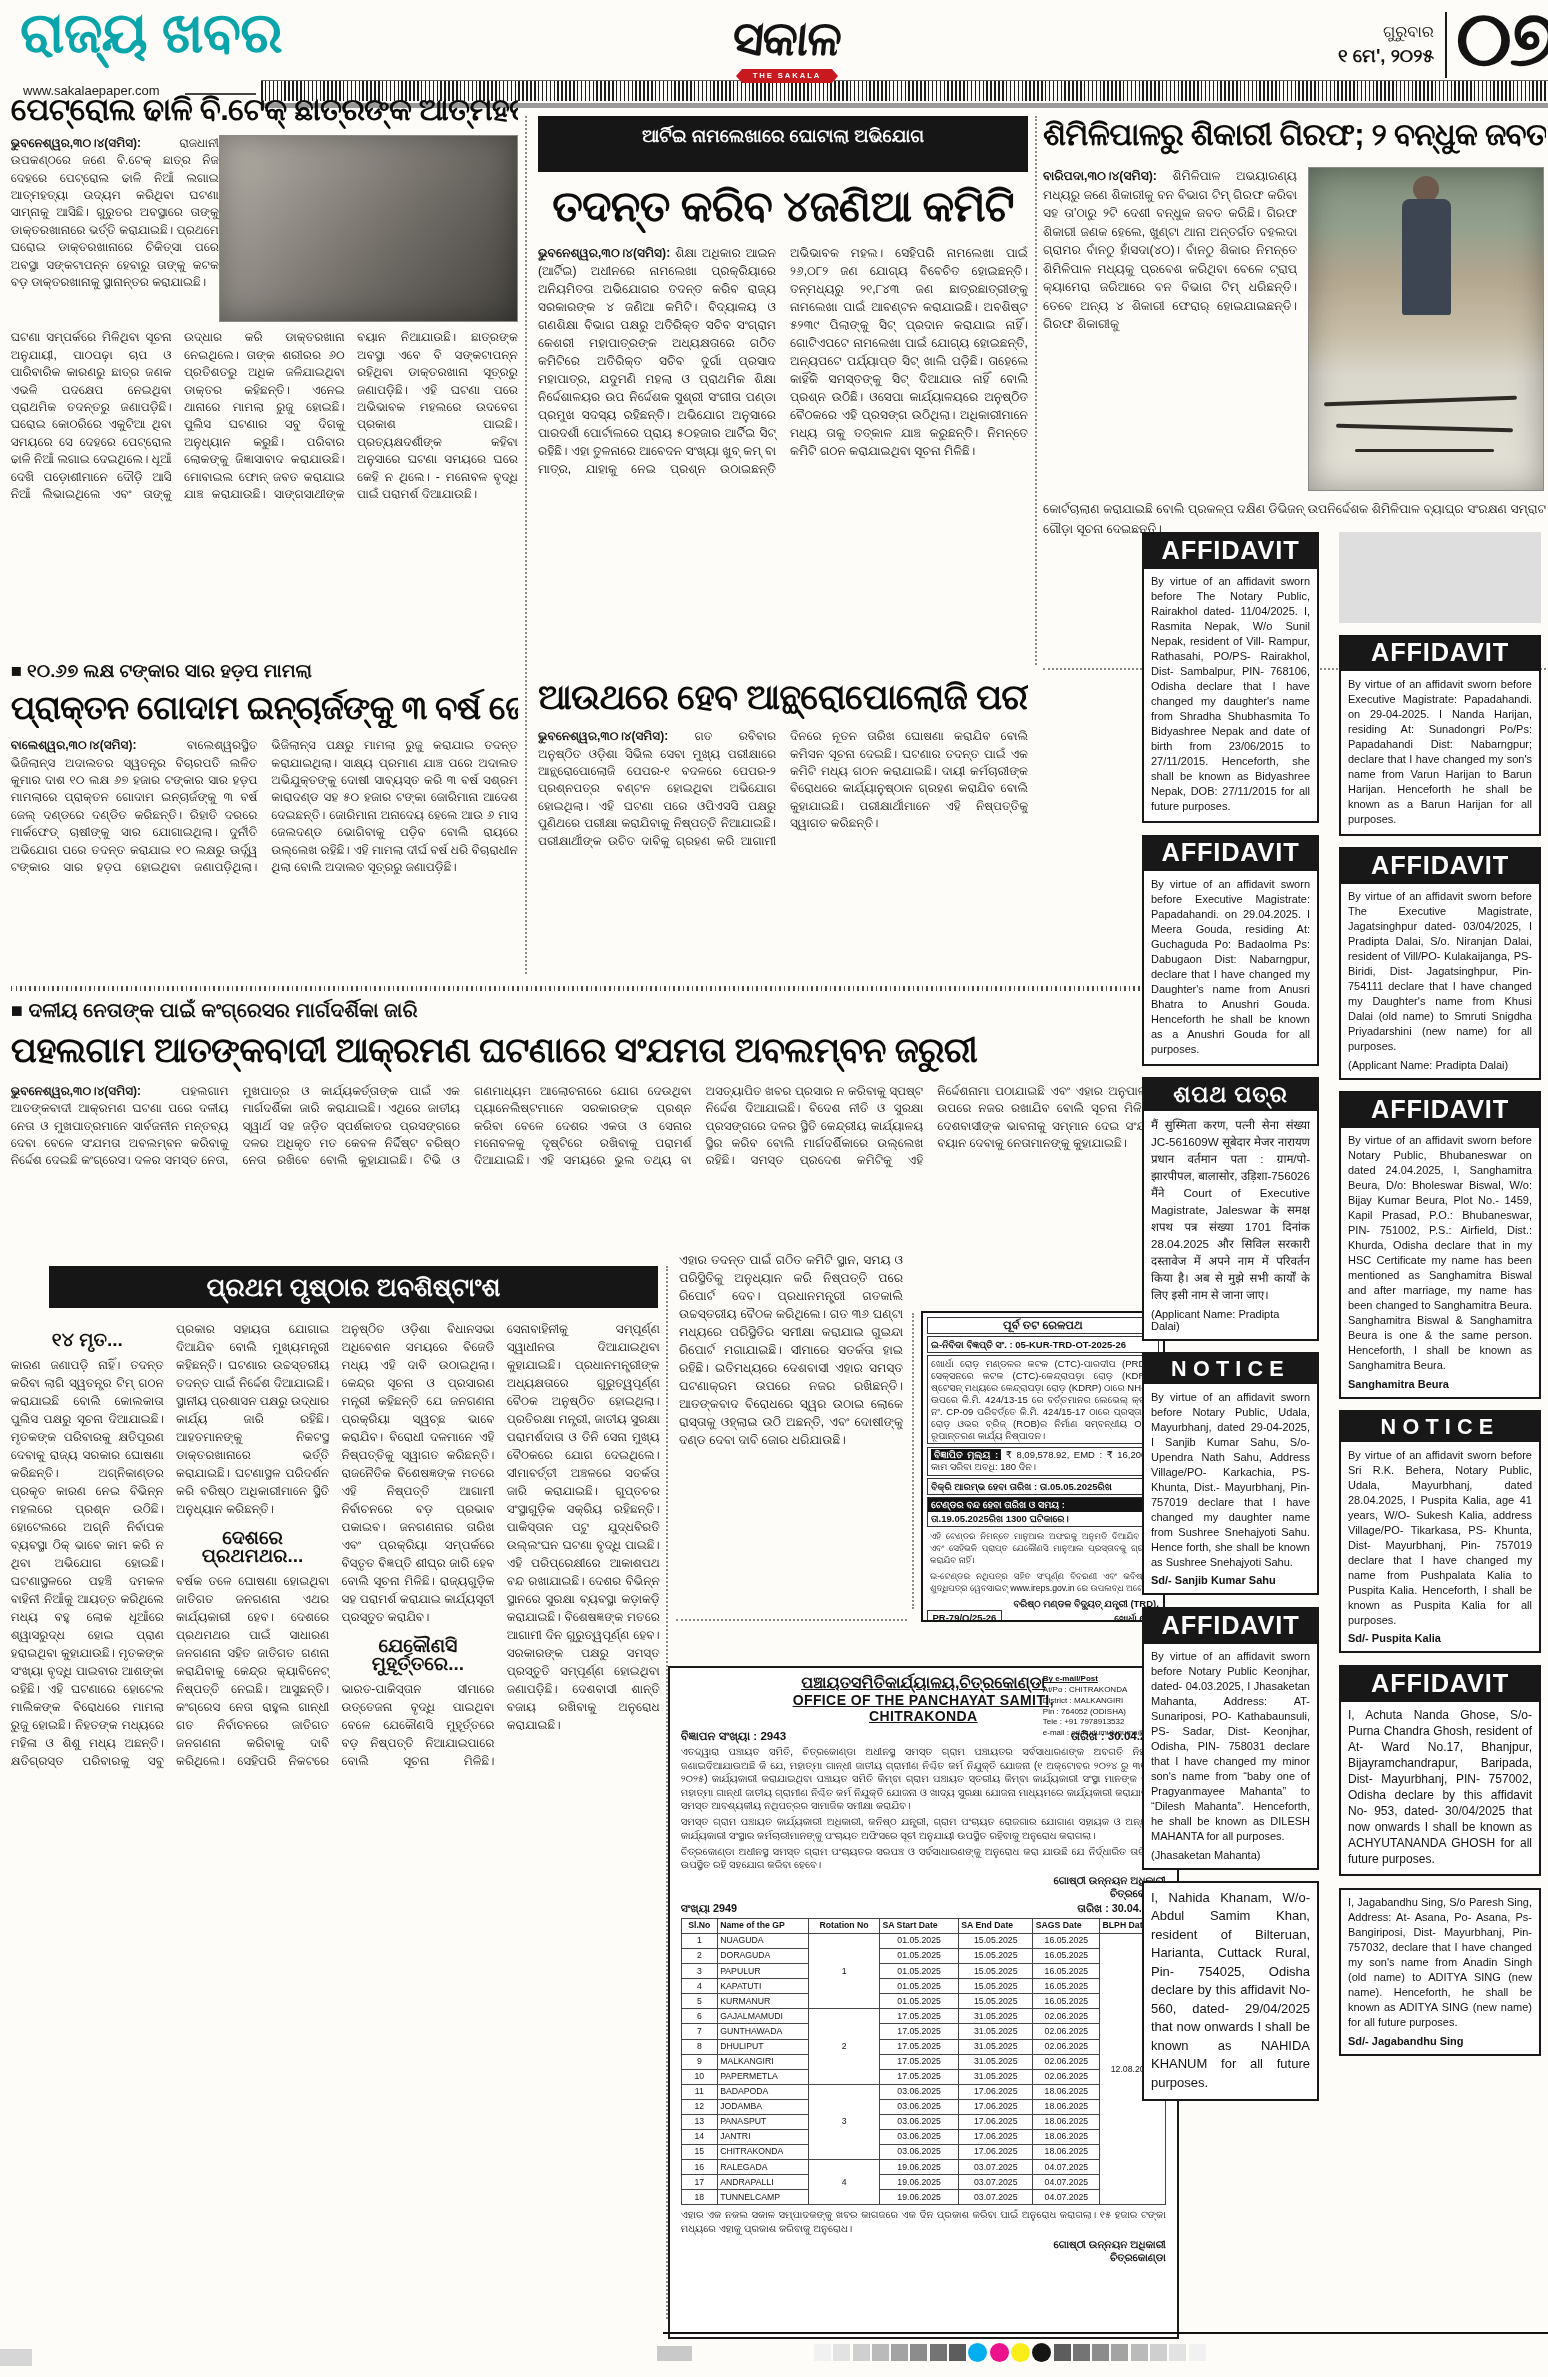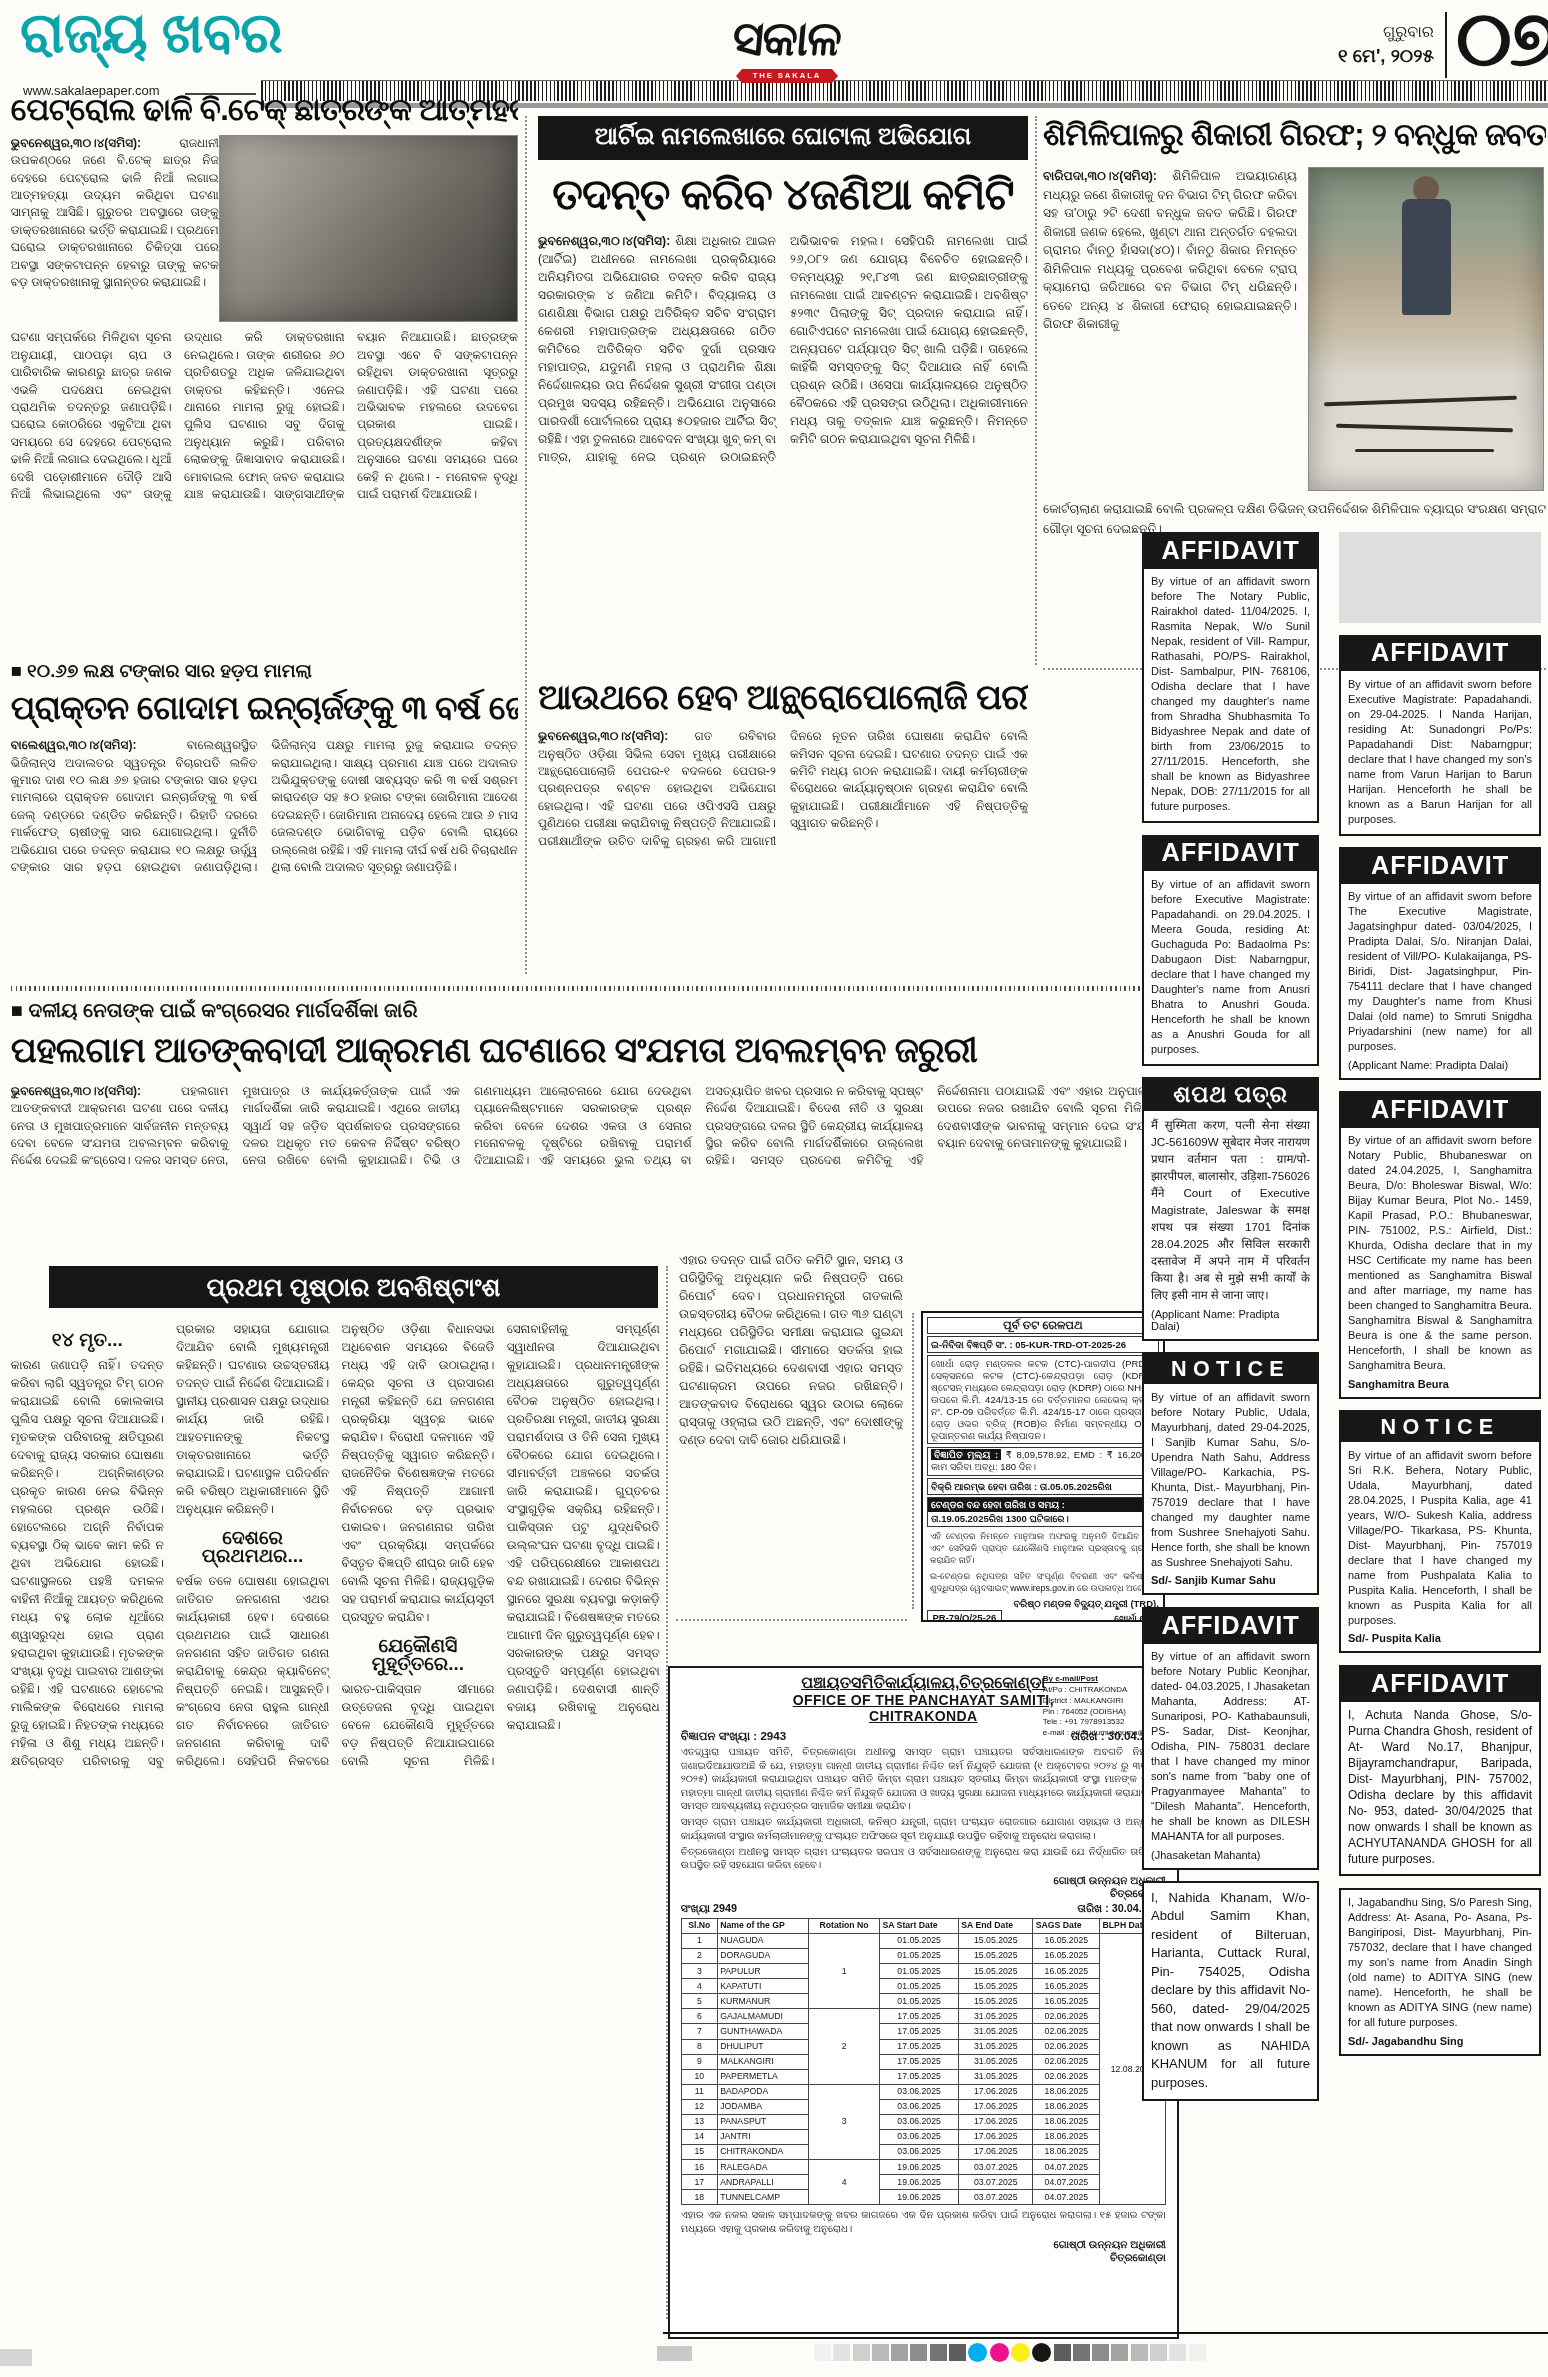--- a/index.html
+++ b/index.html
@@ -109,21 +109,21 @@
 
   <div class="abs" style="left:10.8px;top:660px;width:507px;">
     <div class="kicker">■ ୧୦.୬୭ ଲକ୍ଷ ଟଙ୍କାର ସାର ହଡ଼ପ ମାମଲା</div>
     <div class="hl" style="font-size:33px;margin-top:4.6px;">ପ୍ରାକ୍ତନ ଗୋଦାମ ଇନ୍‌ଚାର୍ଜଙ୍କୁ ୩ ବର୍ଷ ଜେଲ୍</div>
     <div class="bt c2" style="height:228px;margin-top:9.3px;"><b class="dl">ବାଲେଶ୍ୱର,୩୦।୪(ସମିସ):</b> <span>ବାଲେଶ୍ୱରସ୍ଥିତ ଭିଜିଲାନ୍ସ ଅଦାଲତର ସ୍ୱତନ୍ତ୍ର ବିଚାରପତି ଲଳିତ କୁମାର ଦାଶ ୧୦ ଲକ୍ଷ ୬୭ ହଜାର ଟଙ୍କାର ସାର ହଡ଼ପ ମାମଲାରେ ପ୍ରାକ୍ତନ ଗୋଦାମ ଇନ୍‌ଚାର୍ଜଙ୍କୁ ୩ ବର୍ଷ ଜେଲ୍ ଦଣ୍ଡରେ ଦଣ୍ଡିତ କରିଛନ୍ତି। ରିହାତି ଦରରେ ମାର୍କଫେଡ୍ ଚାଷୀଙ୍କୁ ସାର ଯୋଗାଇଥିଲା। ଦୁର୍ନୀତି ଅଭିଯୋଗ ପରେ ତଦନ୍ତ କରାଯାଇ ୧୦ ଲକ୍ଷରୁ ଊର୍ଦ୍ଧ୍ୱ ଟଙ୍କାର ସାର ହଡ଼ପ ହୋଇଥିବା ଜଣାପଡ଼ିଥିଲା। ଭିଜିଲାନ୍ସ ପକ୍ଷରୁ ମାମଲା ରୁଜୁ କରାଯାଇ ତଦନ୍ତ କରାଯାଇଥିଲା। ସାକ୍ଷ୍ୟ ପ୍ରମାଣ ଯାଞ୍ଚ ପରେ ଅଦାଲତ ଅଭିଯୁକ୍ତଙ୍କୁ ଦୋଷୀ ସାବ୍ୟସ୍ତ କରି ୩ ବର୍ଷ ସଶ୍ରମ କାରାଦଣ୍ଡ ସହ ୫୦ ହଜାର ଟଙ୍କା ଜୋରିମାନା ଆଦେଶ ଦେଇଛନ୍ତି। ଜୋରିମାନା ଅନାଦେୟ ହେଲେ ଆଉ ୬ ମାସ ଜେଲଦଣ୍ଡ ଭୋଗିବାକୁ ପଡ଼ିବ ବୋଲି ରାୟରେ ଉଲ୍ଲେଖ ରହିଛି। ଏହି ମାମଲା ଦୀର୍ଘ ବର୍ଷ ଧରି ବିଚାରାଧୀନ ଥିଲା ବୋଲି ଅଦାଲତ ସୂତ୍ରରୁ ଜଣାପଡ଼ିଛି।</span></div>
   </div>
 
   <div class="abs dotv" style="left:525px;top:116px;height:858px;"></div>
 
   <div class="abs" style="left:538px;top:116px;width:490px;">
-    <div class="blackbar" style="height:44px;line-height:40px;font-size:24px;">ଆର୍ଟିଇ ନାମଲେଖାରେ ଘୋଟାଲା ଅଭିଯୋଗ</div>
+    <div class="blackbar" style="height:56px;line-height:40px;font-size:18px;">ଆର୍ଟିଇ ନାମଲେଖାରେ ଘୋଟାଲା ଅଭିଯୋଗ</div>
     <div class="hl" style="font-size:43px;text-align:center;margin-top:7.7px;">ତଦନ୍ତ କରିବ ୪ଜଣିଆ କମିଟି</div>
     <div class="bt c2" style="height:426px;margin-top:10.8px;font-size:12.2px;line-height:18px;"><b class="dl">ଭୁବନେଶ୍ୱର,୩୦।୪(ସମିସ):</b> <span>ଶିକ୍ଷା ଅଧିକାର ଆଇନ (ଆର୍ଟିଇ) ଅଧୀନରେ ନାମଲେଖା ପ୍ରକ୍ରିୟାରେ ଅନିୟମିତତା ଅଭିଯୋଗର ତଦନ୍ତ କରିବ ରାଜ୍ୟ ସରକାରଙ୍କ ୪ ଜଣିଆ କମିଟି। ବିଦ୍ୟାଳୟ ଓ ଗଣଶିକ୍ଷା ବିଭାଗ ପକ୍ଷରୁ ଅତିରିକ୍ତ ସଚିବ ସଂଗ୍ରାମ କେଶରୀ ମହାପାତ୍ରଙ୍କ ଅଧ୍ୟକ୍ଷତାରେ ଗଠିତ କମିଟିରେ ଅତିରିକ୍ତ ସଚିବ ଦୁର୍ଗା ପ୍ରସାଦ ମହାପାତ୍ର, ଯଦୁମଣି ମହଲା ଓ ପ୍ରାଥମିକ ଶିକ୍ଷା ନିର୍ଦ୍ଦେଶାଳୟର ଉପ ନିର୍ଦ୍ଦେଶକ ସୁଶ୍ରୀ ସଂଗୀତା ପଣ୍ଡା ପ୍ରମୁଖ ସଦସ୍ୟ ରହିଛନ୍ତି। ଅଭିଯୋଗ ଅନୁସାରେ ପାରଦର୍ଶୀ ପୋର୍ଟାଲରେ ପ୍ରାୟ ୫୦ହଜାର ଆର୍ଟିଇ ସିଟ୍ ରହିଛି। ଏହା ତୁଳନାରେ ଆବେଦନ ସଂଖ୍ୟା ଖୁବ୍ କମ୍ ବା ମାତ୍ର, ଯାହାକୁ ନେଇ ପ୍ରଶ୍ନ ଉଠାଇଛନ୍ତି ଅଭିଭାବକ ମହଲ। ସେହିପରି ନାମଲେଖା ପାଇଁ ୨୬,୦୮୨ ଜଣ ଯୋଗ୍ୟ ବିବେଚିତ ହୋଇଛନ୍ତି। ତନ୍ମଧ୍ୟରୁ ୨୧,୮୪୩ ଜଣ ଛାତ୍ରଛାତ୍ରୀଙ୍କୁ ନାମଲେଖା ପାଇଁ ଆବଣ୍ଟନ କରାଯାଇଛି। ଅବଶିଷ୍ଟ ୫୨୩୯ ପିଲାଙ୍କୁ ସିଟ୍ ପ୍ରଦାନ କରାଯାଇ ନାହିଁ। ଗୋଟିଏପଟେ ନାମଲେଖା ପାଇଁ ଯୋଗ୍ୟ ହୋଇଛନ୍ତି, ଅନ୍ୟପଟେ ପର୍ଯ୍ୟାପ୍ତ ସିଟ୍ ଖାଲି ପଡ଼ିଛି। ତାହେଲେ କାହିଁକି ସମସ୍ତଙ୍କୁ ସିଟ୍ ଦିଆଯାଉ ନାହିଁ ବୋଲି ପ୍ରଶ୍ନ ଉଠିଛି। ଓସେପା କାର୍ଯ୍ୟାଳୟରେ ଅନୁଷ୍ଠିତ ବୈଠକରେ ଏହି ପ୍ରସଙ୍ଗ ଉଠିଥିଲା। ଅଧିକାରୀମାନେ ମଧ୍ୟ ତାକୁ ତତ୍କାଳ ଯାଞ୍ଚ କରୁଛନ୍ତି। ନିମନ୍ତେ କମିଟି ଗଠନ କରାଯାଇଥିବା ସୂଚନା ମିଳିଛି।</span></div>
   </div>
 
   <div class="abs" style="left:538px;top:669px;width:490px;">
     <div class="hl" style="font-size:35px;text-align:center;margin-top:6.2px;">ଆଉଥରେ ହେବ ଆନ୍ଥ୍ରୋପୋଲୋଜି ପରୀକ୍ଷା</div>
     <div class="bt c2" style="height:207px;margin-top:9.3px;"><b class="dl">ଭୁବନେଶ୍ୱର,୩୦।୪(ସମିସ):</b> <span>ଗତ ରବିବାର ଅନୁଷ୍ଠିତ ଓଡ଼ିଶା ସିଭିଲ ସେବା ମୁଖ୍ୟ ପରୀକ୍ଷାରେ ଆନ୍ଥ୍ରୋପୋଲୋଜି ପେପର-୧ ବଦଳରେ ପେପର-୨ ପ୍ରଶ୍ନପତ୍ର ବଣ୍ଟନ ହୋଇଥିବା ଅଭିଯୋଗ ହୋଇଥିଲା। ଏହି ଘଟଣା ପରେ ଓପିଏସସି ପକ୍ଷରୁ ପୁଣିଥରେ ପରୀକ୍ଷା କରାଯିବାକୁ ନିଷ୍ପତ୍ତି ନିଆଯାଇଛି। ପରୀକ୍ଷାର୍ଥୀଙ୍କ ଉଚିତ ଦାବିକୁ ଗ୍ରହଣ କରି ଆଗାମୀ ଦିନରେ ନୂତନ ତାରିଖ ଘୋଷଣା କରାଯିବ ବୋଲି କମିସନ ସୂଚନା ଦେଇଛି। ଘଟଣାର ତଦନ୍ତ ପାଇଁ ଏକ କମିଟି ମଧ୍ୟ ଗଠନ କରାଯାଇଛି। ଦାୟୀ କର୍ମଚାରୀଙ୍କ ବିରୋଧରେ କାର୍ଯ୍ୟାନୁଷ୍ଠାନ ଗ୍ରହଣ କରାଯିବ ବୋଲି କୁହାଯାଇଛି। ପରୀକ୍ଷାର୍ଥୀମାନେ ଏହି ନିଷ୍ପତ୍ତିକୁ ସ୍ୱାଗତ କରିଛନ୍ତି।</span></div>
   </div>
 
   <div class="abs dotv" style="left:1035px;top:116px;height:549px;"></div>

